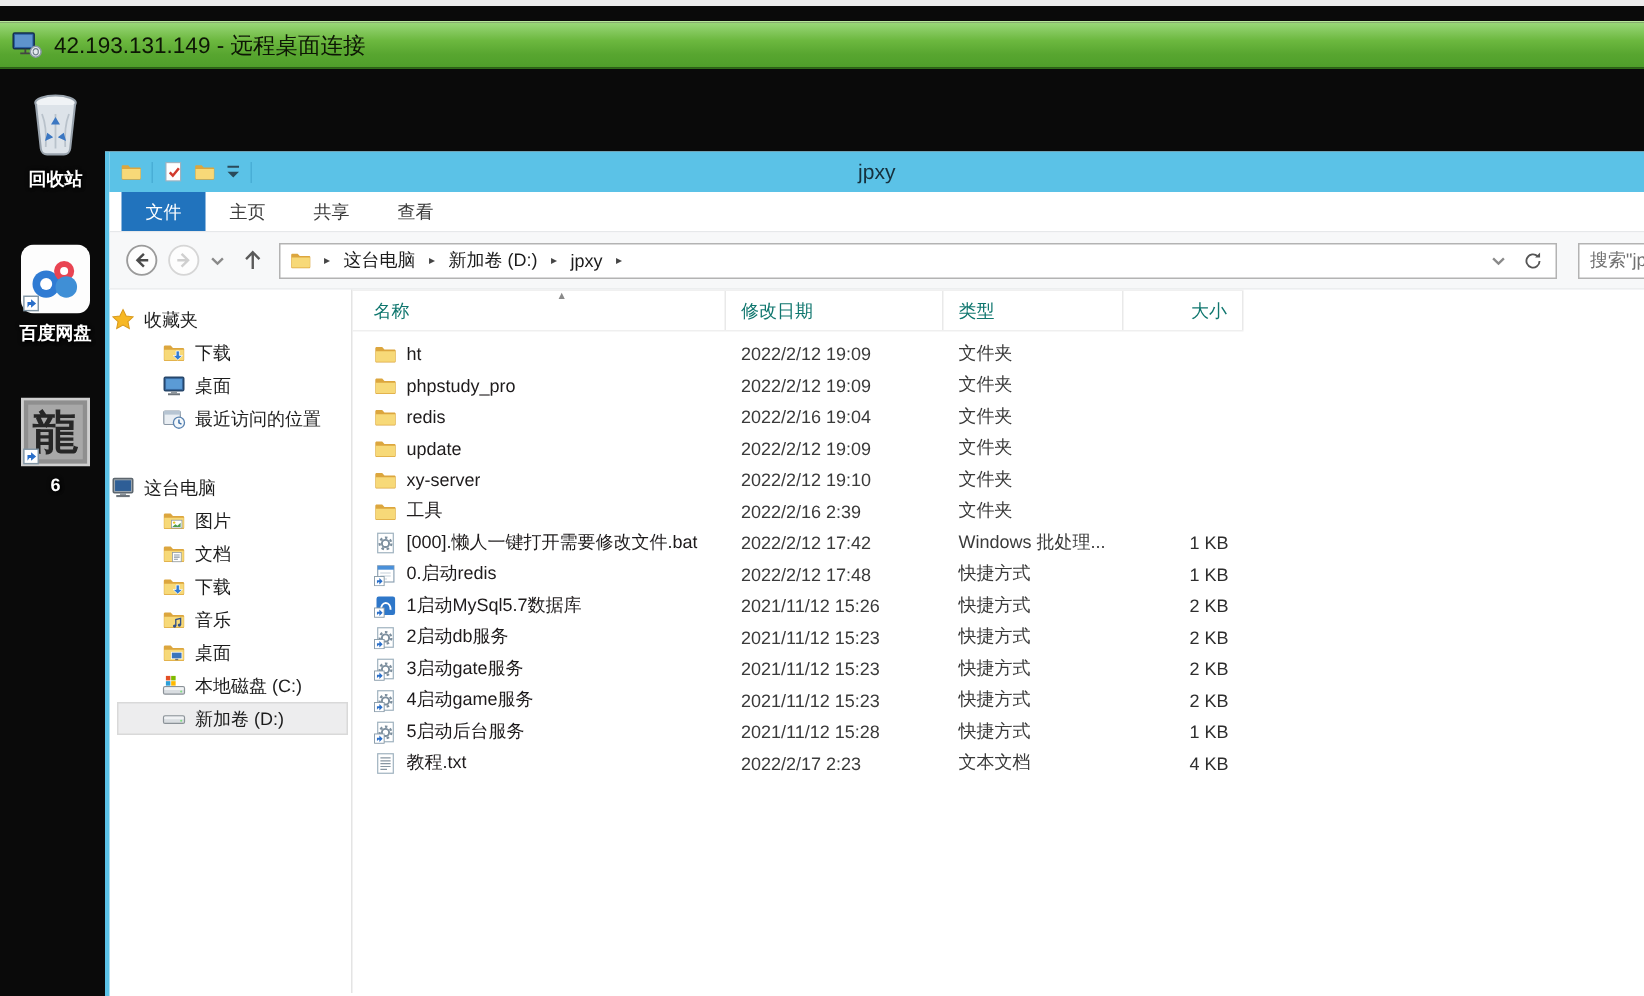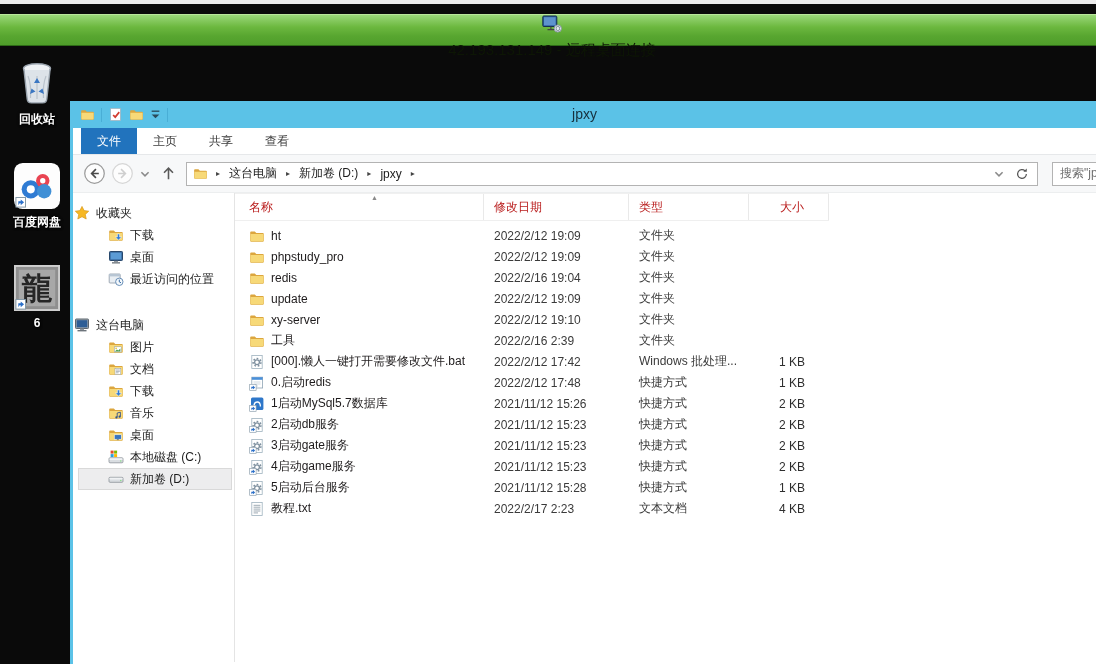--- a/index.html
+++ b/index.html
@@ -4,21 +4,21 @@
 <style>
   * { margin:0; padding:0; box-sizing:border-box; }
   html,body { width:1096px; height:664px; overflow:hidden; }
   body { position:relative; background:#0a0a0a; font-family:"Liberation Sans","DejaVu Sans",sans-serif; }
 
   
   .rdp-topline { position:absolute; top:0; left:0; width:100%; height:4px; background:#ececec; }
   .rdp-bar { position:absolute; top:14px; left:0; width:100%; height:32px;
     background:linear-gradient(180deg,#9ad779 0%,#6cb83f 40%,#58a630 70%,#4f9e2a 100%);
     border-top:1px solid #b9e69b; border-bottom:1px solid #2e6b17;
-    display:flex; align-items:center; padding-left:8px; gap:8px;flex-direction:column; }
+    display:flex; align-items:center; padding-left:8px; gap:8px; }
   .rdp-bar .title { font-size:15px; color:#0d1605; }
   .ic { display:inline-flex; align-items:center; justify-content:center; }
   .ic svg { width:100%; height:100%; display:block; }
 
   
   .desk-icon { position:absolute; width:74px; display:flex; flex-direction:column; align-items:center; gap:5px;font-weight:bold; }
   .desk-icon .dicon { width:46px; height:46px; }
   .desk-icon .dlabel { color:#fff; font-size:12px; text-shadow:1px 1px 2px #000, 0 0 3px #000; text-align:center; }
   .desk-recycle { left:0; top:56px; }
   .desk-recycle .dicon { width:48px; height:50px; }
@@ -57,26 +57,26 @@
     padding-left:0; margin:0 2px 0 0; border:1px solid transparent; }
   .srow.lvl1 { padding-left:34px; }
   .srow.gap { margin-top:24px; }
   .srow.sel { background:#ededee; border-color:#d9d9d9; margin-left:5px; padding-left:29px; }
   .srow .ic { width:16px; height:16px; flex:none; }
   .srow .slabel { white-space:nowrap; }
 
   .filearea { flex:1 1 auto; position:relative; padding-top:0; min-width:0; }
   .sortmark { position:absolute; top:1px; left:136px; font-size:7px; color:#8a8a8a; }
   .fheader { display:flex; height:28px; align-items:center; border-top:1px solid #f0f0f0; border-bottom:1px solid #efefef; width:594px; }
-  .fheader .hcell { font-size:12px; color:#b91c1c; height:100%; display:flex; align-items:center; border-right:1px solid #e9e9e9; }
+  .fheader .hcell { font-size:12px; color:#0f766e; height:100%; display:flex; align-items:center; border-right:1px solid #e9e9e9; }
   .c0 { width:249px; padding-left:14px; }
   .c1 { width:145px; padding-left:10px; }
   .c2 { width:120px; padding-left:10px; }
   .c3 { width:80px;  padding-left:10px; }
-  .hcell.c3, .fcell.c3 { justify-content:flex-end; padding-right:24px; text-align:right; }
+  .hcell.c3, .fcell.c3 { justify-content:flex-end; padding-right:10px; text-align:right; }
   .frows { padding-top:4px; }
   .frow { display:flex; height:21px; align-items:center; width:594px; }
   .fcell { font-size:12px; color:#2e2e2e; white-space:nowrap; overflow:hidden; display:flex; align-items:center; }
   .fcell.c0 { gap:6px; color:#1e1b1c; }
   .fcell.c1, .fcell.c2 { color:#3a3a3a; }
   .fcell .ic { width:16px; height:16px; flex:none; }
 </style>
 </head>
 <body>
 

